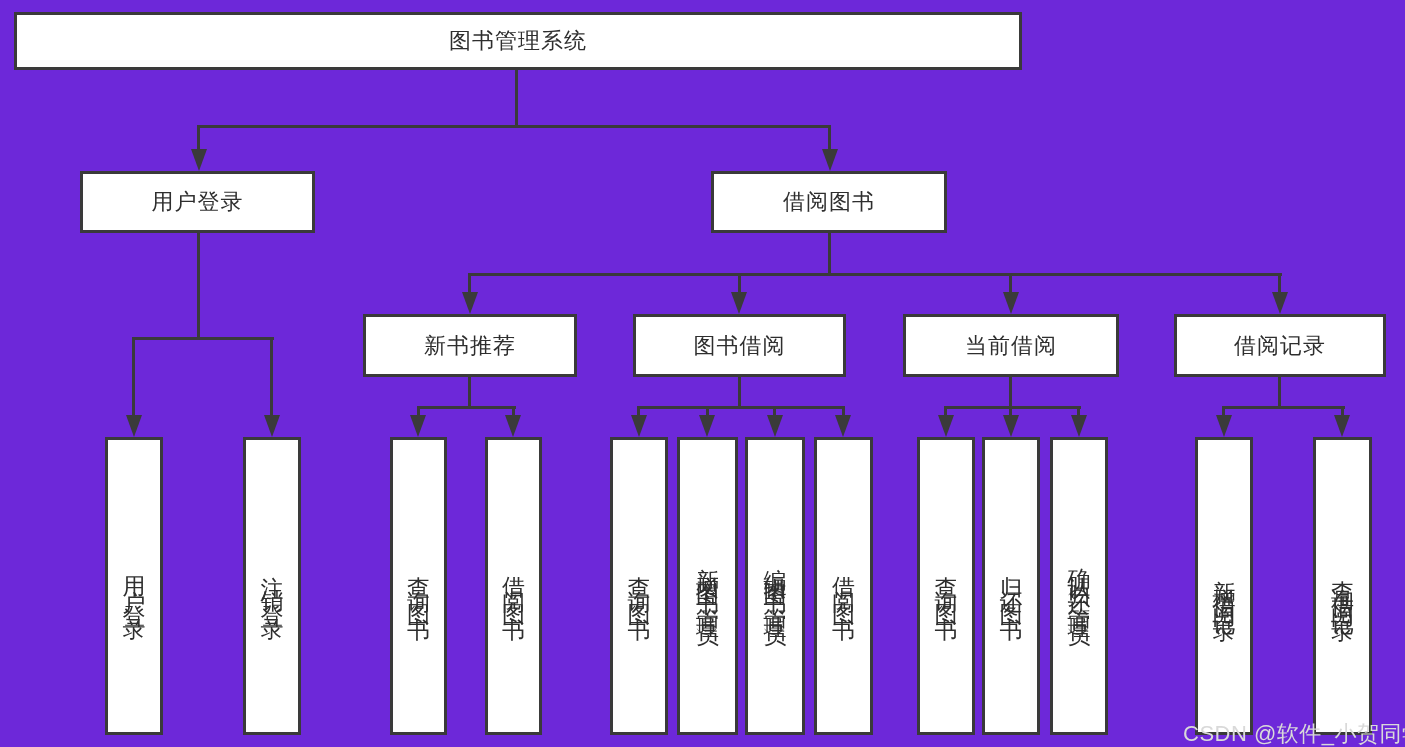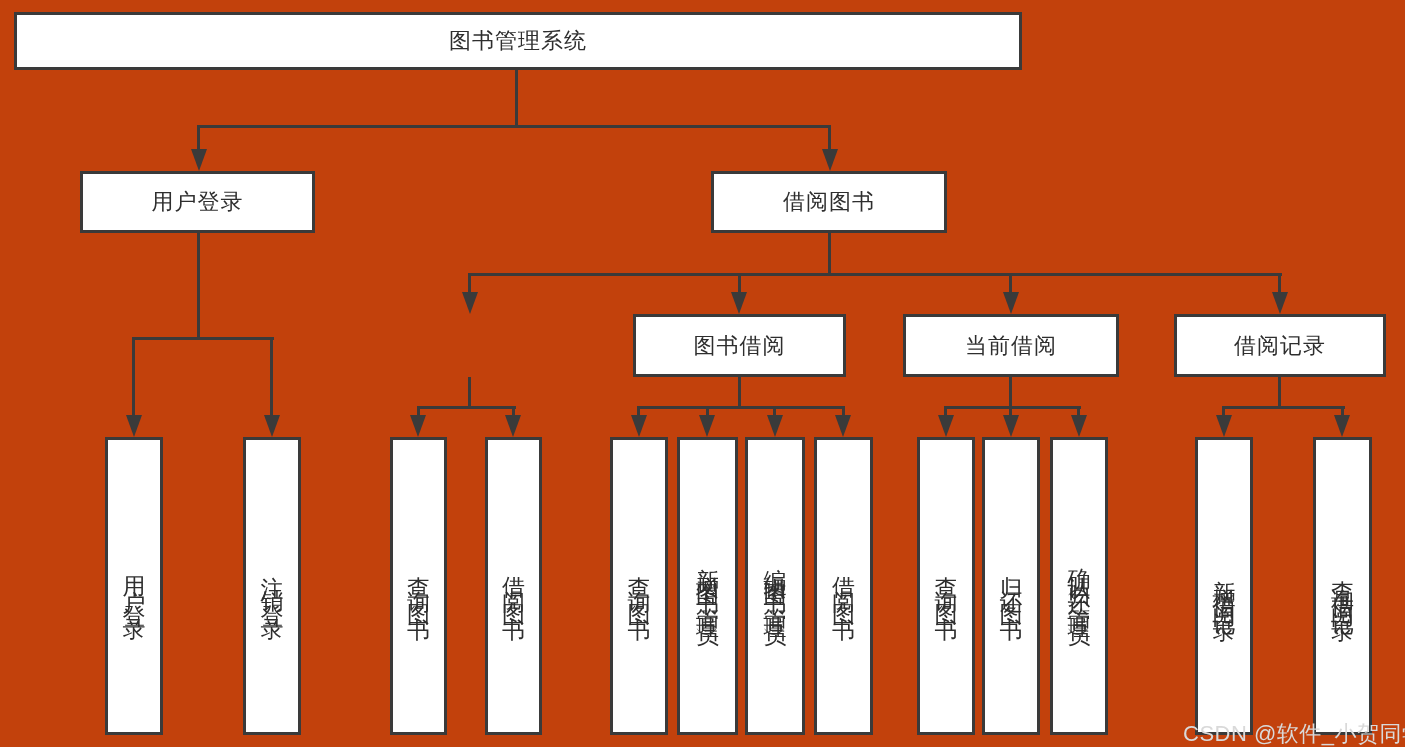--- a/index.html
+++ b/index.html
@@ -1,20 +1,20 @@
 <!DOCTYPE html>
 <html><head>
 <meta charset="utf-8">
 <style>
   html, body { margin: 0; padding: 0; background: #ffffff; }
   .canvas {
     position: relative;
     width: 1405px;
     height: 747px;
-    background: #c2410c;
+    background: #6d28d9;
     font-family: "Liberation Sans", "DejaVu Sans", sans-serif;
     overflow: hidden;
   }
   
   .box {
     position: absolute;
     box-sizing: border-box;
     border: 3px solid #3a3a3a;
     background: #ffffff;
     display: flex;
@@ -93,20 +93,21 @@
   <div class="hline" style="left:468px;top:273px;width:814px"></div>
   <div class="vline" style="left:468px;top:273px;height:23px"></div>
   <div class="arrow" style="left:462px;top:292px"></div>
   <div class="vline" style="left:738px;top:273px;height:23px"></div>
   <div class="arrow" style="left:731px;top:292px"></div>
   <div class="vline" style="left:1009px;top:273px;height:23px"></div>
   <div class="arrow" style="left:1003px;top:292px"></div>
   <div class="vline" style="left:1278px;top:273px;height:23px"></div>
   <div class="arrow" style="left:1272px;top:292px"></div>
 
+  <div class="box" style="left:363px;top:314px;width:214px;height:63px">新书推荐</div>
   <div class="box" style="left:633px;top:314px;width:213px;height:63px">图书借阅</div>
   <div class="box" style="left:903px;top:314px;width:216px;height:63px">当前借阅</div>
   <div class="box" style="left:1174px;top:314px;width:212px;height:63px">借阅记录</div>
 
   <div class="vline" style="left:468px;top:377px;height:29px"></div>
   <div class="hline" style="left:417px;top:406px;width:99px"></div>
   <div class="vline" style="left:417px;top:406px;height:13px"></div>
   <div class="arrow" style="left:410px;top:415px"></div>
   <div class="vline" style="left:512px;top:406px;height:13px"></div>
   <div class="arrow" style="left:505px;top:415px"></div>

